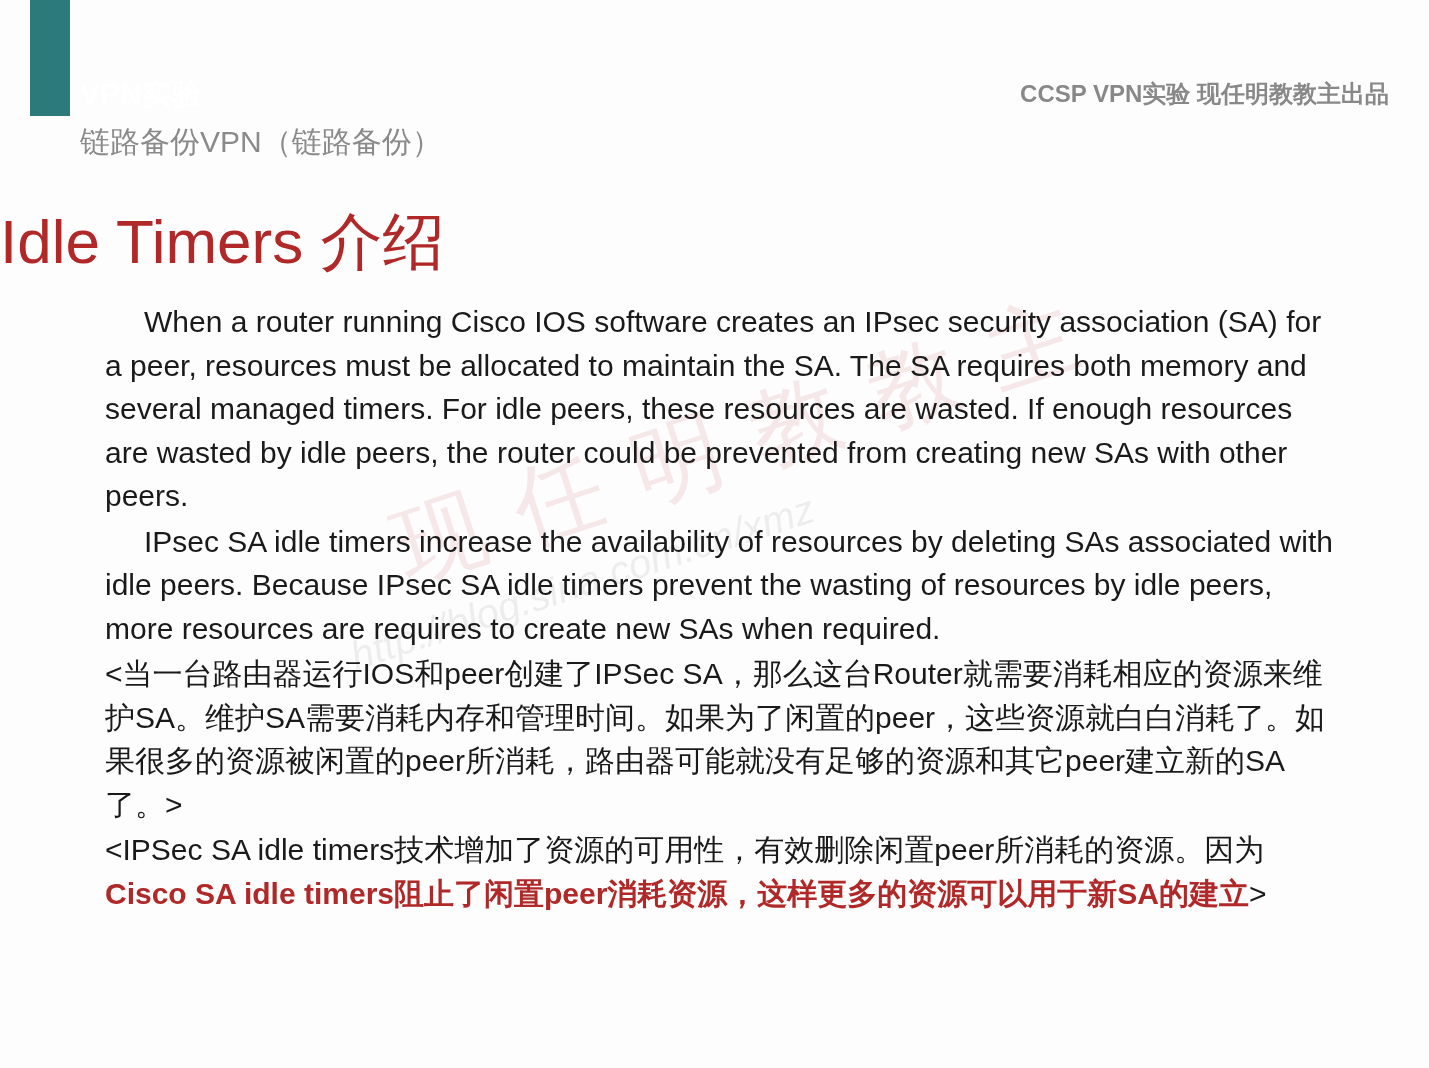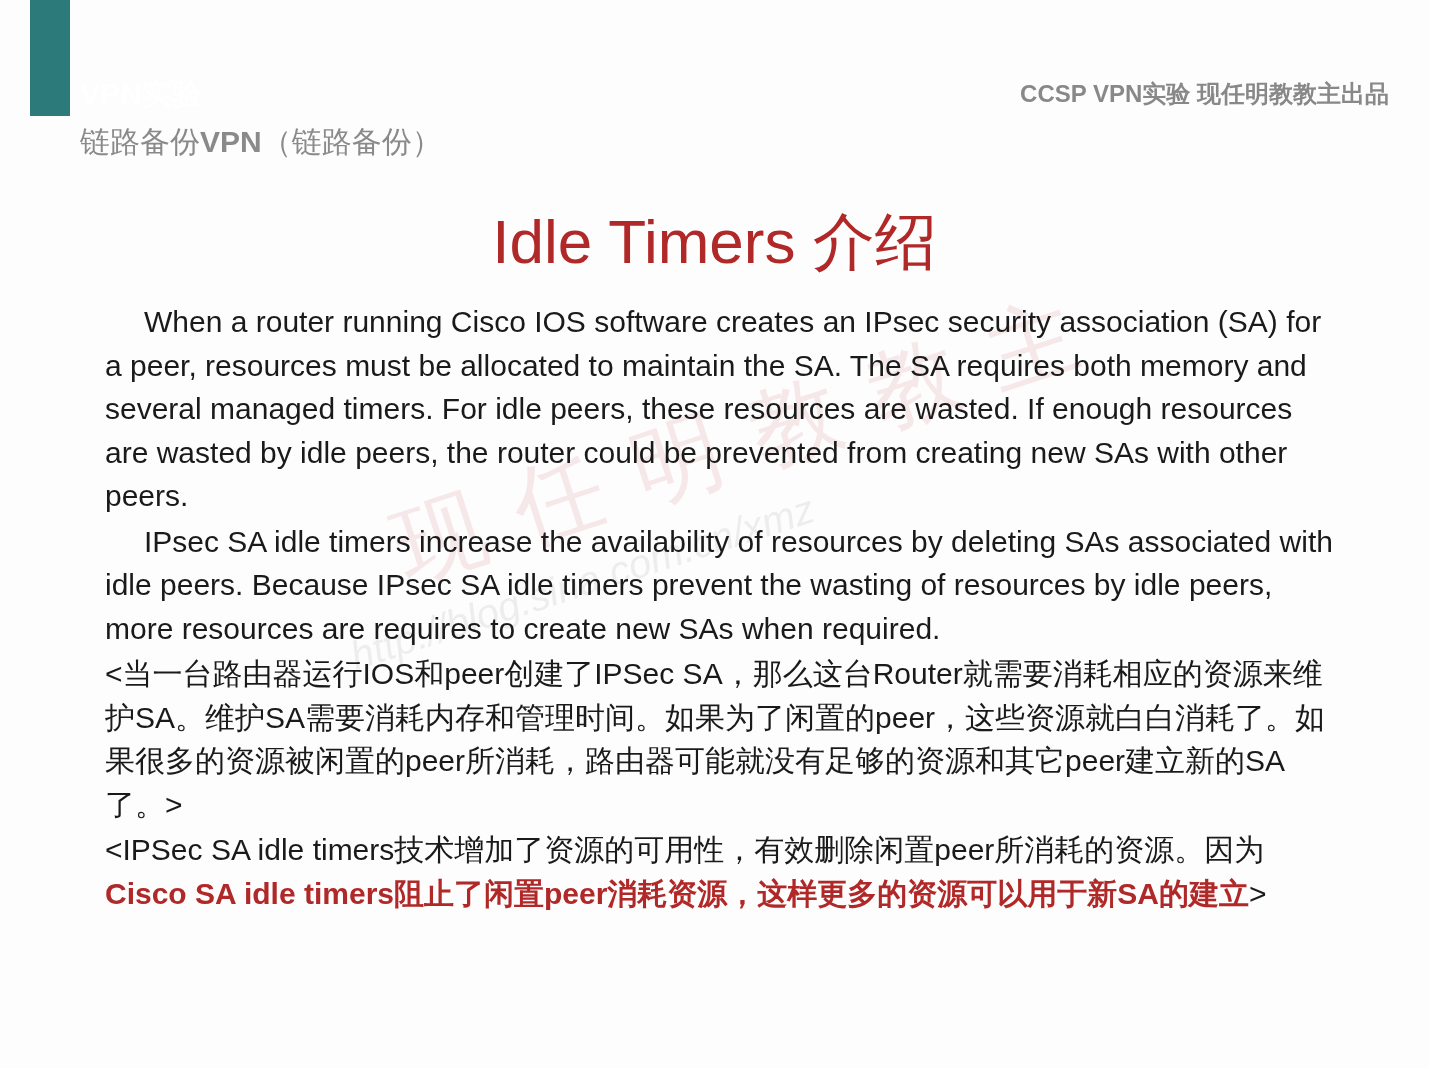--- a/index.html
+++ b/index.html
@@ -52,27 +52,27 @@
       font-size: 24px;
       font-weight: bold;
     }
     .subtitle {
       position: absolute;
       top: 122px;
       left: 80px;
       color: #8a8a8a;
       font-size: 30px;
     }
-    .subtitle .bold { font-weight: bold; }
+    .subtitle .bold { font-weight: normal; }
     .main-title {
       position: absolute;
       top: 200px;
       left: 0;
       right: 0;
-      text-align: center;
+      text-align: left;
       color: #b02828;
       font-size: 62px;
       font-weight: normal;
       font-family: Arial, "Microsoft YaHei", sans-serif;
     }
     .content {
       position: absolute;
       top: 300px;
       left: 105px;
       right: 95px;

